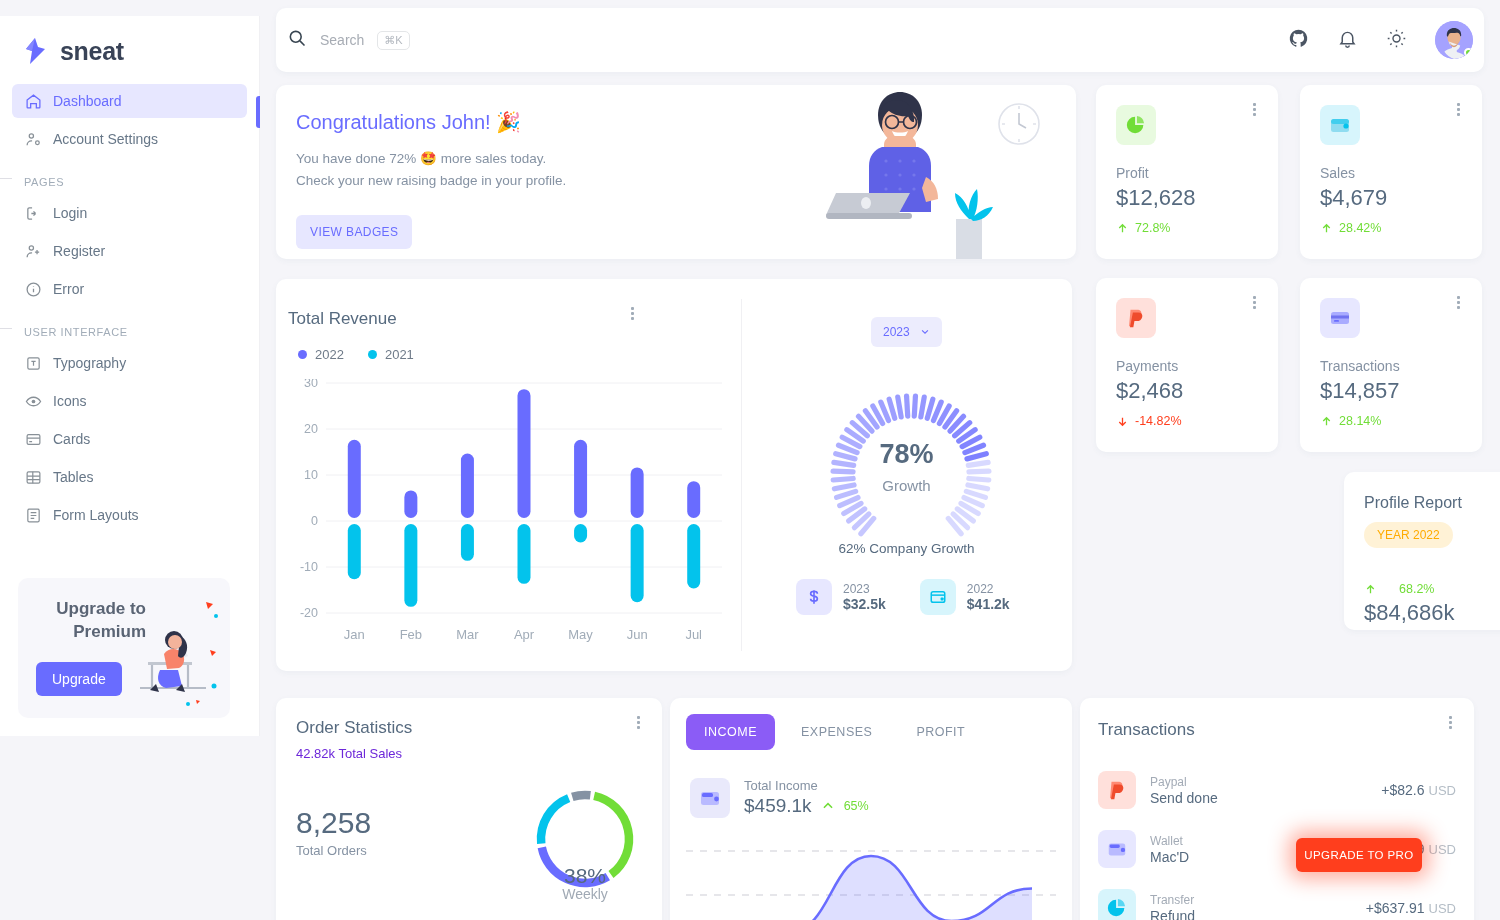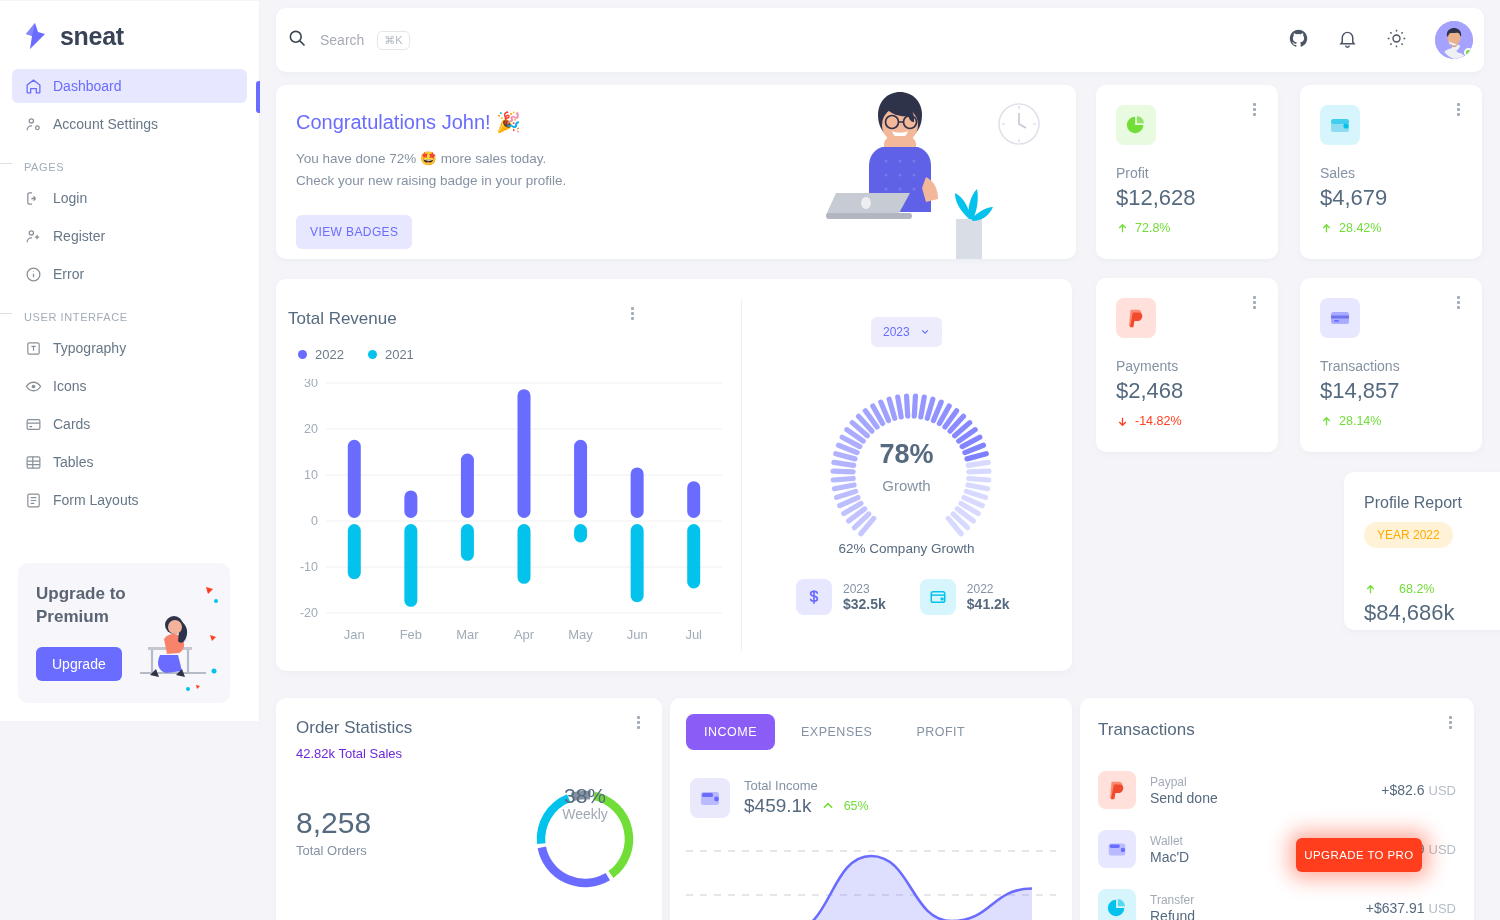--- a/index.html
+++ b/index.html
@@ -6,21 +6,21 @@
   body {
     width: 1500px; height: 920px;
     background: #f5f5f9;
     font-family: "Liberation Sans", sans-serif;
     color: #566a7f;
     overflow: hidden;
     position: relative;
   }
   
   .sidebar {
-    position: absolute; left: 0; top: 1px;
+    position: absolute; left: 0; top: 16px;
     width: 260px; height: 720px;
     background: #fff;
     border-right: 1px solid #f0f0f3;
   }
   .brand { display: flex; align-items: center; gap: 10px; padding: 20px 0 18px 22px; }
   .brand-mark { width: 28px; height: 30px; position: relative; }
   .brand-name { font-size: 25px; font-weight: 700; color: #394357; letter-spacing: -.3px; }
   .nav { padding: 0 12px; }
   .nav-item {
     display: flex; align-items: center; gap: 11px;
@@ -35,21 +35,21 @@
   }
   .nav-sect::before {
     content: ""; position: absolute; left: -12px; top: 50%;
     width: 12px; height: 1px; background: #dfdfe5;
   }
   .active-edge { position: absolute; right: -1px; top: 80px; width: 4px; height: 32px; background: #696cff; border-radius: 3px 0 0 3px; }
   .promo {
     position: absolute; left: 18px; bottom: 18px; width: 212px; height: 140px;
     background: #f7f7fb; border-radius: 10px; overflow: hidden;
   }
-  .promo-title { position: absolute; left: 18px; top: 20px; font-size: 17px; font-weight: 600; color: #5a6474; line-height: 1.35; width: 110px; }
+  .promo-title { position: absolute; left: 18px; top: 20px; font-size: 17px; font-weight: 600; color: #5a6474; line-height: 1.35; width: 110px; text-align: right; }
   .promo-btn {
     position: absolute; left: 18px; bottom: 22px;
     background: #696cff; color: #fff; border: 0; border-radius: 6px;
     font-size: 14px; padding: 9px 16px; cursor: pointer;
     font-family: inherit;
   }
   
   .main { position: absolute; left: 260px; top: 0; width: 1240px; height: 920px; }
   .topbar {
     position: absolute; left: 16px; top: 8px; width: 1208px; height: 64px;
@@ -113,21 +113,21 @@
   .pr-badge { position: absolute; left: 20px; top: 50px; background: #fff2d6; color: #ffab00; font-size: 12px; padding: 6px 13px; border-radius: 20px; font-weight: 500; }
   .pr-chg { position: absolute; left: 20px; top: 110px; font-size: 12.5px; display: flex; align-items: center; gap: 22px; }
   .pr-val { position: absolute; left: 20px; top: 128px; font-size: 22px; font-weight: 500; color: #566a7f; }
   
   .orderstat { left: 16px; top: 698px; width: 386px; height: 240px; overflow: hidden; }
   .os-title { position: absolute; left: 20px; top: 20px; font-size: 17px; font-weight: 500; color: #566a7f; }
   .os-sub { position: absolute; left: 20px; top: 48px; font-size: 13px; color: #6d28d9; }
   .os-num { position: absolute; left: 20px; top: 108px; font-size: 30px; font-weight: 500; color: #566a7f; }
   .os-lab { position: absolute; left: 20px; top: 145px; font-size: 13px; color: #8592a3; }
   .os-donut { position: absolute; right: 22px; top: 86px; width: 110px; height: 110px; }
-  .os-dc { position: absolute; left: 0; top: 0; width: 110px; height: 110px; display: flex; flex-direction: column; align-items: center; justify-content: flex-start; }
+  .os-dc { position: absolute; left: 0; top: 8px; width: 110px; height: 110px; display: flex; flex-direction: column; align-items: center; justify-content: flex-end; }
   .os-pct { font-size: 21px; font-weight: 500; color: #566a7f; }
   .os-wk { font-size: 14px; color: #a0a9b4; margin-top: -2px; }
   
   .income { left: 410px; top: 698px; width: 402px; height: 240px; overflow: hidden; }
   .tabs { position: absolute; left: 16px; top: 16px; display: flex; gap: 8px; }
   .tab { font-size: 12.5px; letter-spacing: .5px; color: #8592a3; padding: 11px 18px; border-radius: 8px; cursor: pointer; }
   .tab.active { background: #8b5cf6; color: #fff; }
   .inc-ico { position: absolute; left: 20px; top: 80px; width: 40px; height: 40px; border-radius: 8px; background: #e9e9fb; display: flex; align-items: center; justify-content: center; }
   .inc-lab { position: absolute; left: 74px; top: 80px; font-size: 13px; color: #8592a3; }
   .inc-amt { position: absolute; left: 74px; top: 97px; font-size: 19px; font-weight: 500; color: #566a7f; display: flex; align-items: center; gap: 9px; }

